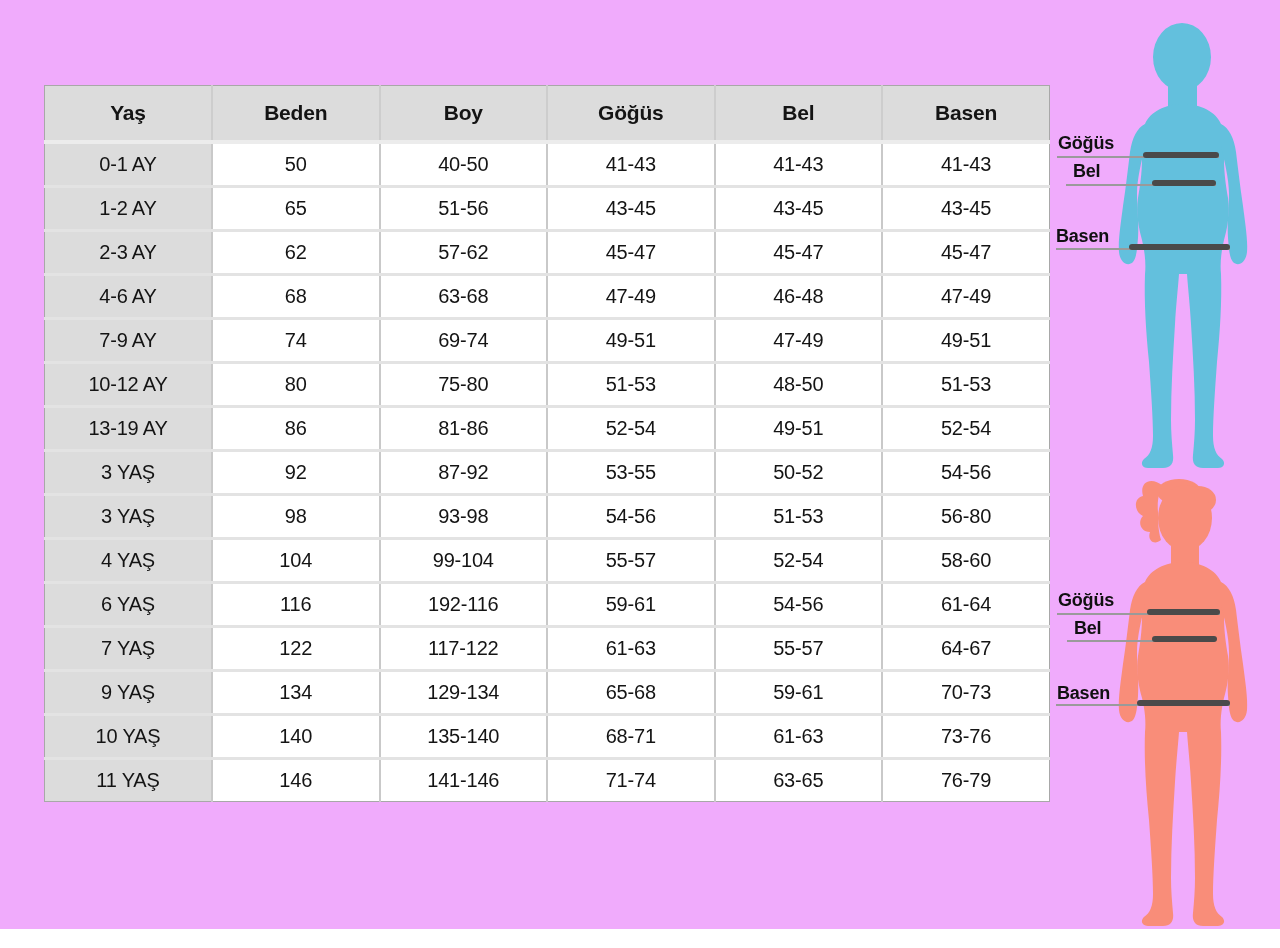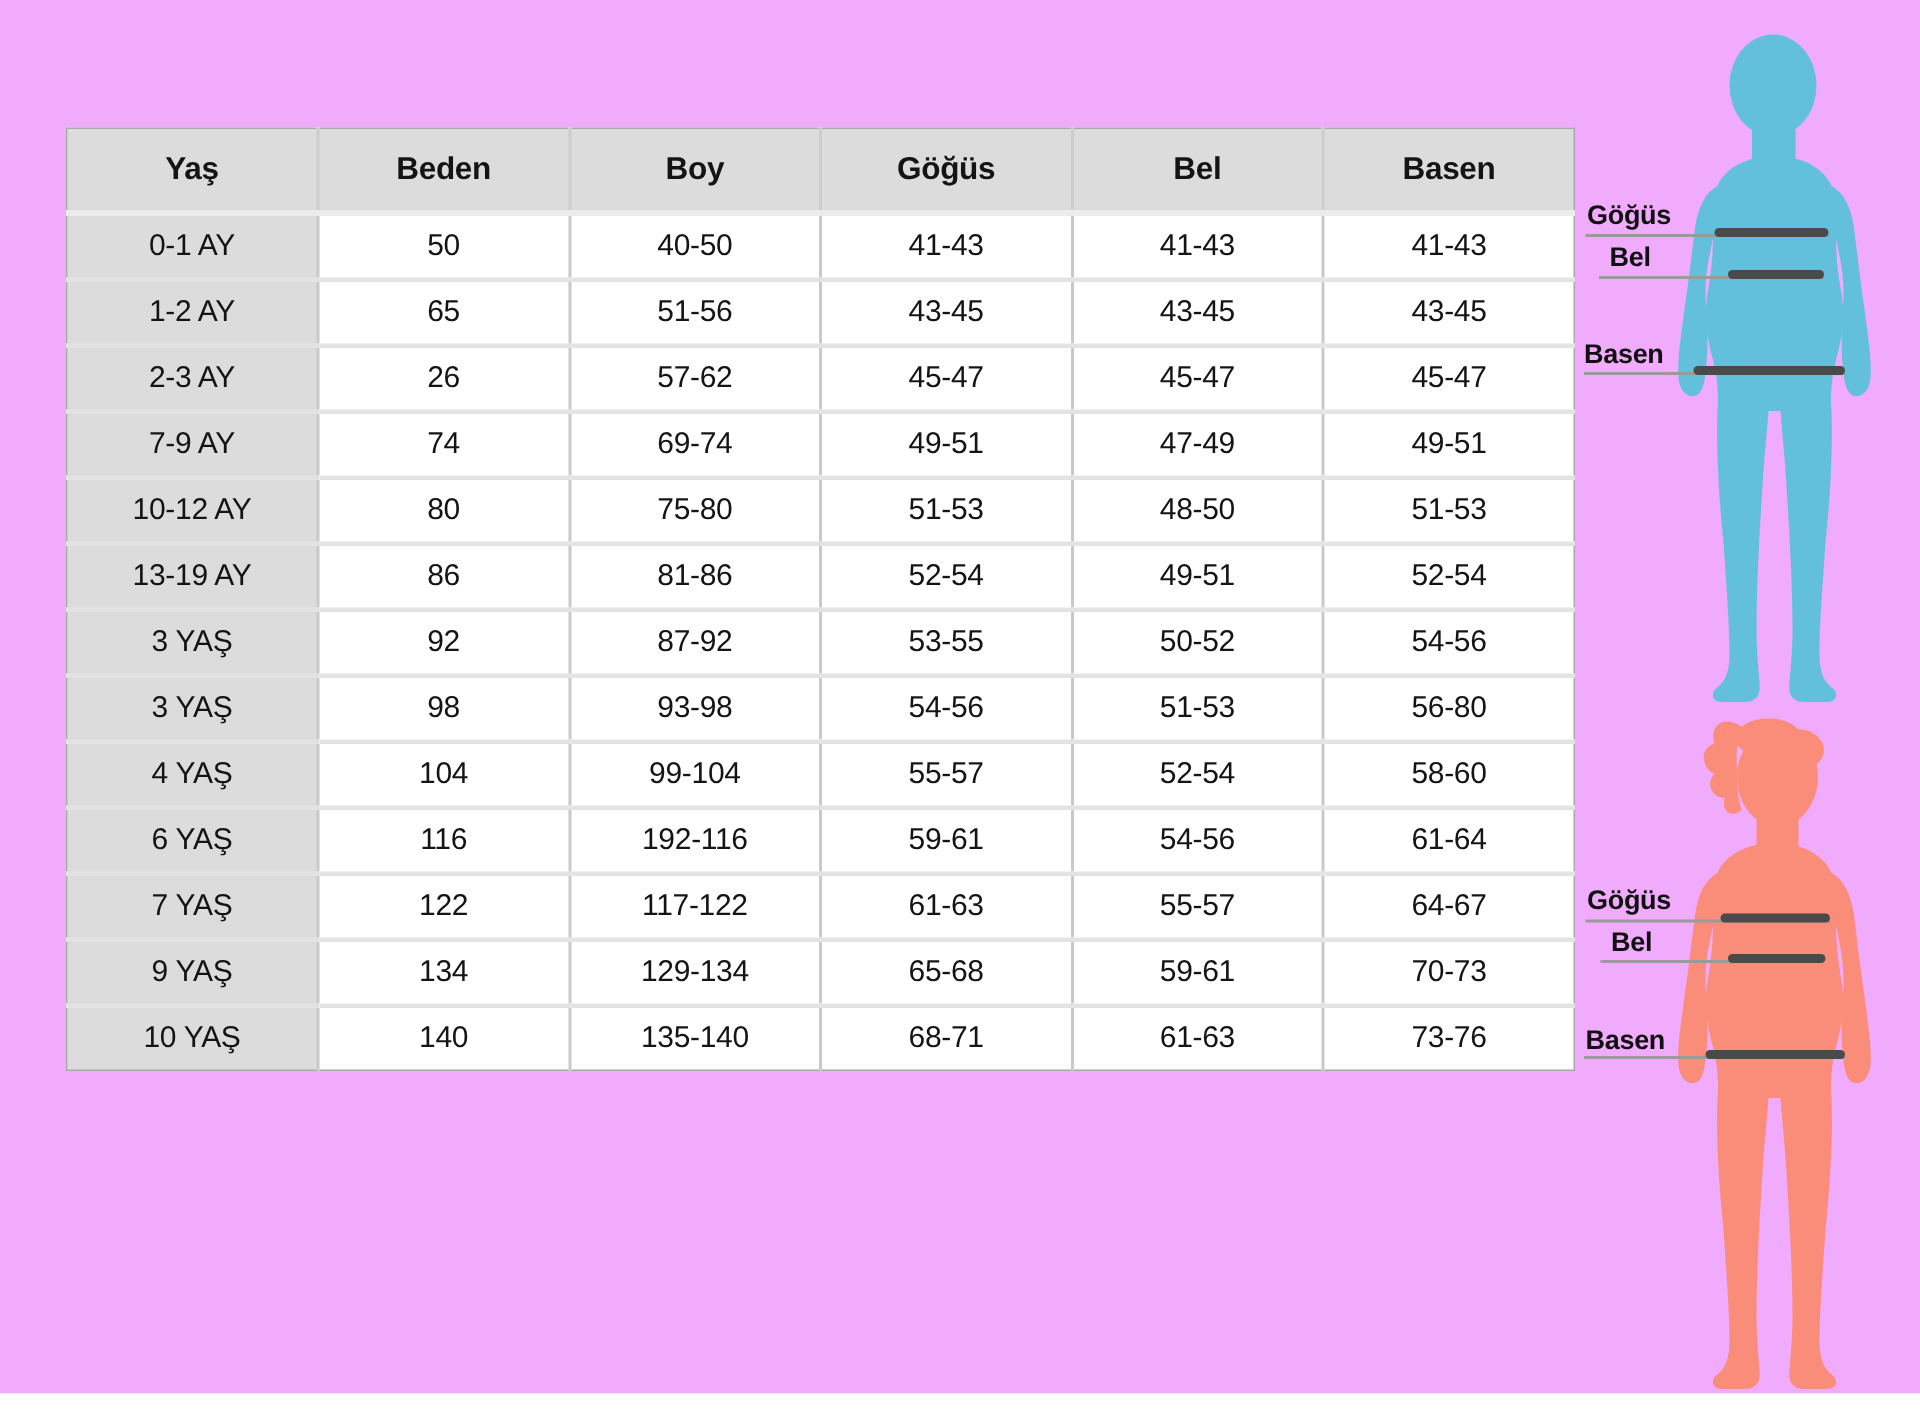--- a/index.html
+++ b/index.html
@@ -90,25 +90,33 @@
           <tr>
             <td>1-2 AY</td>
             <td>65</td>
             <td>51-56</td>
             <td>43-45</td>
             <td>43-45</td>
             <td>43-45</td>
           </tr>
           <tr>
             <td>2-3 AY</td>
-            <td>26</td>
+            <td>62</td>
             <td>57-62</td>
             <td>45-47</td>
             <td>45-47</td>
             <td>45-47</td>
+          </tr>
+          <tr>
+            <td>4-6 AY</td>
+            <td>68</td>
+            <td>63-68</td>
+            <td>47-49</td>
+            <td>46-48</td>
+            <td>47-49</td>
           </tr>
           <tr>
             <td>7-9 AY</td>
             <td>74</td>
             <td>69-74</td>
             <td>49-51</td>
             <td>47-49</td>
             <td>49-51</td>
           </tr>
           <tr>
@@ -175,20 +183,28 @@
             <td>59-61</td>
             <td>70-73</td>
           </tr>
           <tr>
             <td>10 YAŞ</td>
             <td>140</td>
             <td>135-140</td>
             <td>68-71</td>
             <td>61-63</td>
             <td>73-76</td>
+          </tr>
+          <tr>
+            <td>11 YAŞ</td>
+            <td>146</td>
+            <td>141-146</td>
+            <td>71-74</td>
+            <td>63-65</td>
+            <td>76-79</td>
           </tr>
         </tbody>
       </table>
   </div>
 
   <svg class="fig fig-boy" width="160" height="452" viewBox="0 0 160 452" aria-hidden="true">
     <g>
       <ellipse cx="79" cy="37" rx="29" ry="34"></ellipse>
       <rect x="65" y="52" width="29" height="38"></rect>
       <path d="M80 84 C62 84 47 92 42 104 C39 112 39 124 39 138 C39 154 37 166 35 178 C33 192 35 206 39 220 C42 232 43 244 42 254 L118 254 C117 244 118 232 121 220 C125 206 127 192 125 178 C123 166 121 154 121 138 C121 124 121 112 118 104 C113 92 98 84 80 84 Z"></path>

